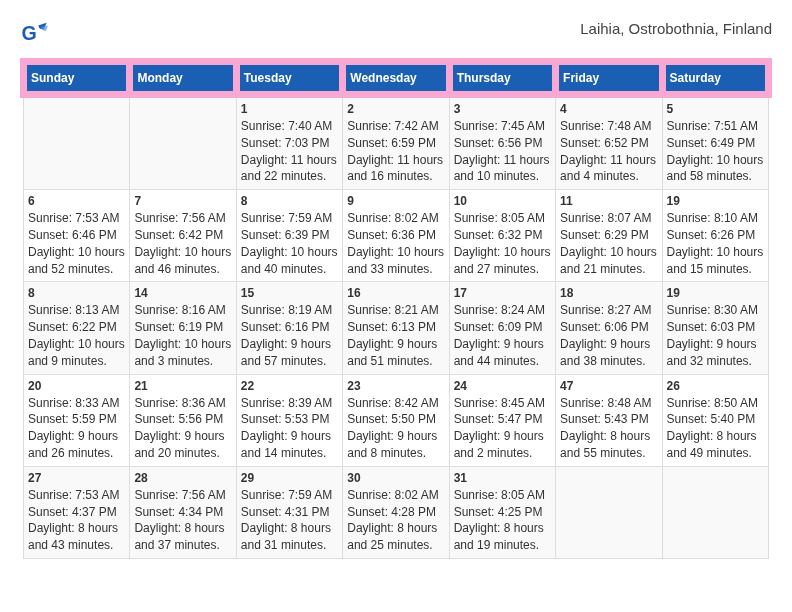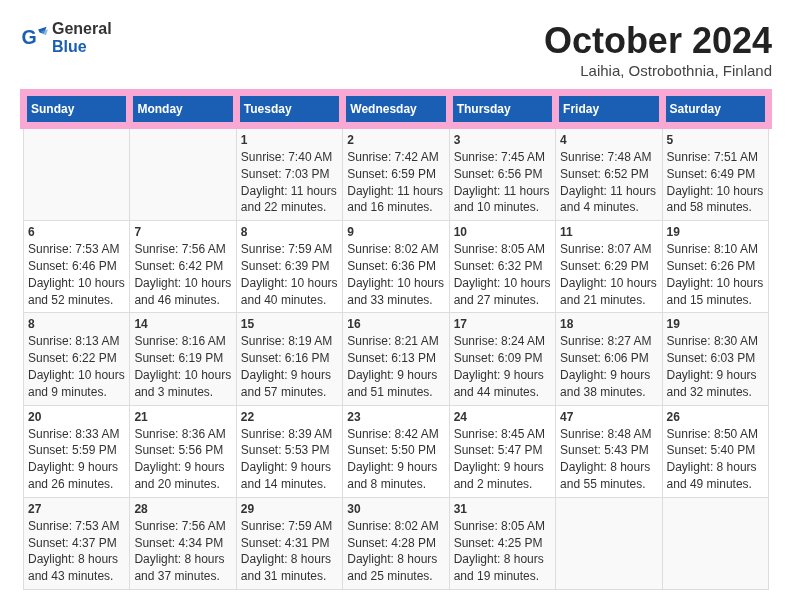--- a/index.html
+++ b/index.html
@@ -80,29 +80,22 @@
 <body>
 
 <div class="header-area">
   <div class="logo">
     <svg class="logo-icon" viewBox="0 0 40 40">
       <text x="2" y="28" font-size="28" fill="#1a5fb4" font-family="Arial" font-weight="bold">G</text>
 
       <polygon points="26,8 38,4 34,14 28,12" fill="#1a5fb4"></polygon>
       <polygon points="30,10 40,8 37,16 32,14" fill="#5a9fd4" opacity="0.7"></polygon>
     </svg>
-    <div>
-      <div>
-        <span style="font-size:16px;font-weight:bold;color:#333;">General</span><br>
-        <span style="font-size:16px;font-weight:bold;color:#1a5fb4;">Blue</span>
-      </div>
-    </div>
   </div>
   <div class="title-area">
-    <div class="month-title">October 2024</div>
     <div class="location-title">Laihia, Ostrobothnia, Finland</div>
   </div>
 </div>
 
 <table>
   <thead>
     <tr>
     <th>Sunday</th>
         <th>Monday</th>
         <th>Tuesday</th>

